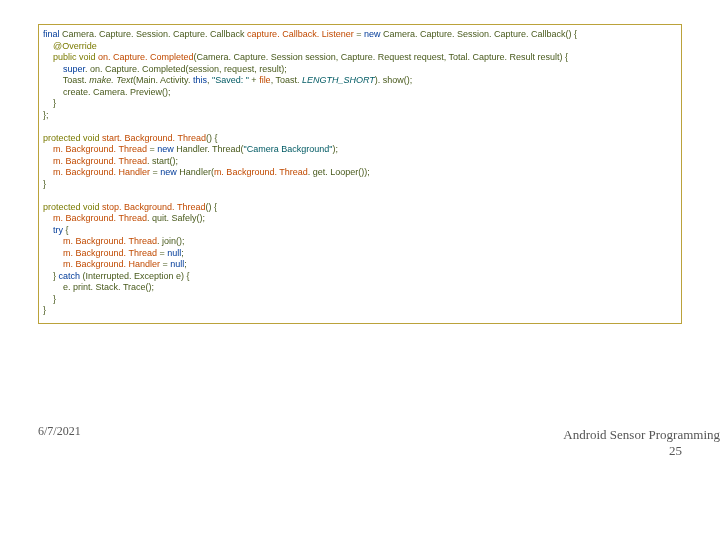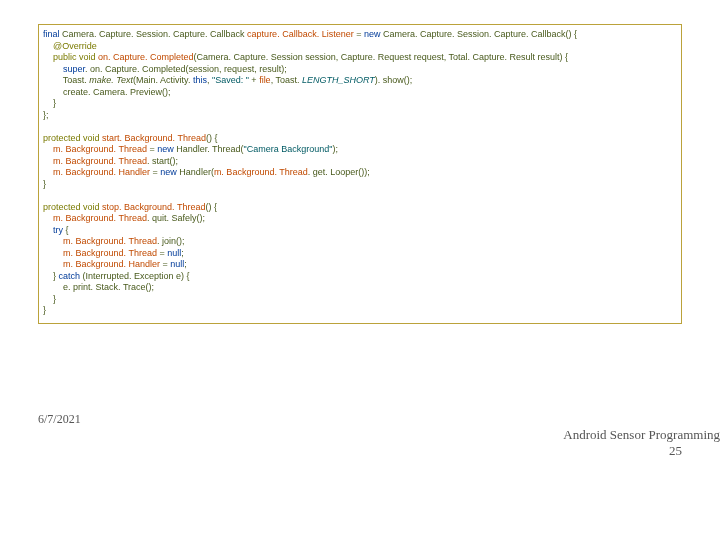--- a/index.html
+++ b/index.html
@@ -36,21 +36,21 @@
   .name-red { color: #c14a00; }     
   .str-teal { color: #005a63; }     
   .const-teal { color: #005a63; font-style: italic; } 
   .static-it { font-style: italic; }
   .txt { color: #495A1D; }
   .null-kw { color: #003b99; }
 
   .footer-date {
     position: absolute;
     left: 38px;
-    bottom: 40px;
+    bottom: 28px;
     font-size: 12px;
     color: #555;
   }
   .footer-title {
     position: absolute;
     left: 0;
     right: 0;
     bottom: 24px;
     text-align: right;
     font-size: 13px;

